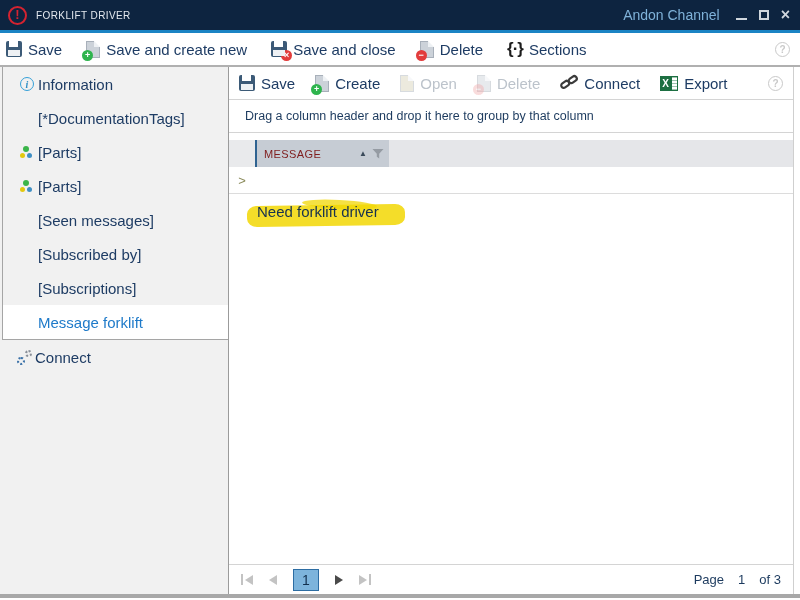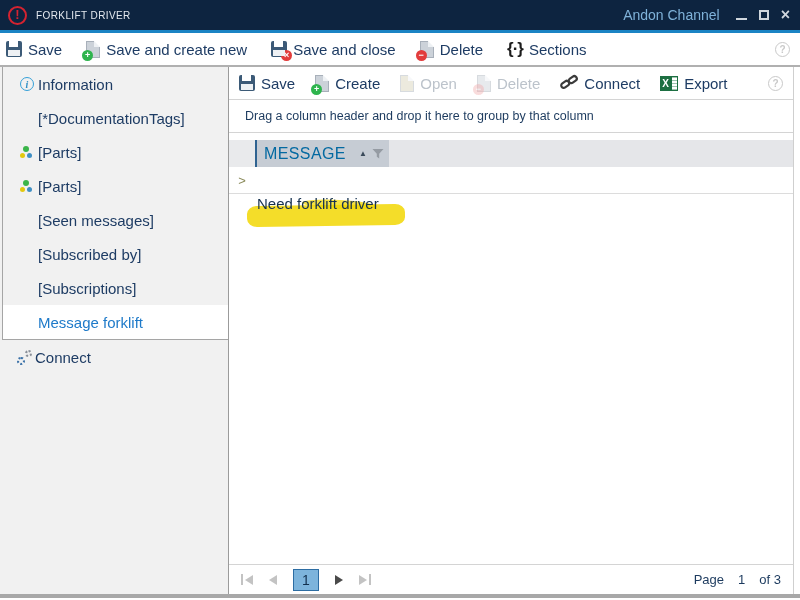--- a/index.html
+++ b/index.html
@@ -79,30 +79,30 @@
   .main { flex:1; display:flex; flex-direction:column; min-width:0; border-right:1px solid #cfcfcf; margin-right:6px; background:#fff; }
   .sec-toolbar { height:33px; border-bottom:1px solid #d4d4d4; display:flex; align-items:center; padding:0 10px; gap:20px; flex:none; }
   .hint-bar { height:33px; border-bottom:1px solid #d4d4d4; display:flex; align-items:center; padding-left:16px;
               font-size:12.5px; color:#1c3a5e; flex:none; }
   .grid-gap { height:7px; flex:none; }
 
   .grid-header { height:27px; display:flex; flex:none; }
   .cell-ind-h { width:26px; background:#e9eaec; flex:none; }
   .cell-msg-h { width:134px; flex:none; background:#c6ccd4; border-left:2px solid #2f6391;
                 display:flex; align-items:center; padding:0 5px 0 7px; }
-  .col-name { font-size:16px; color:#0369a1; letter-spacing:.4px; }
+  .col-name { font-size:11px; color:#7f1d1d; letter-spacing:.4px; }
   .sort-asc { margin-left:auto; font-size:8px; color:#3a4a5a; }
   .funnel { margin-left:5px; display:flex; }
   .cell-rest-h { flex:1; background:#e5e6e9; }
 
   .grid-row { height:27px; display:flex; border-bottom:1px solid #dcdcdc; flex:none; }
   .cell-ind { width:26px; flex:none; display:flex; align-items:center; justify-content:center;
               color:#8a8a5a; font-size:13px; }
   .cell-msg { width:134px; flex:none; border-left:2px solid #2f6391; border-right:1px solid #e2e2e2;
-              position:relative; display:flex; align-items:center; padding-left:0;margin-top:36px; }
+              position:relative; display:flex; align-items:flex-start; padding-left:0;margin-top:36px; }
   .hl-blob { position:absolute; left:-10px; top:2px; width:158px; height:21px; background:#f2d704;
              opacity:.85; border-radius:10px/8px; transform:rotate(-.8deg); }
   .hl-blob2 { position:absolute; left:45px; top:-3px; width:75px; height:9px; background:#f2d704;
               opacity:.75; border-radius:50%; transform:rotate(3deg); }
   .row-text { position:relative; z-index:1; font-size:15px; color:#16314f; white-space:nowrap; }
 
   .grid-filler { flex:1; background:#fff; }
 
   
   .pager { height:30px; border-top:1px solid #d4d4d4; display:flex; align-items:center; padding:0 12px; flex:none; }

